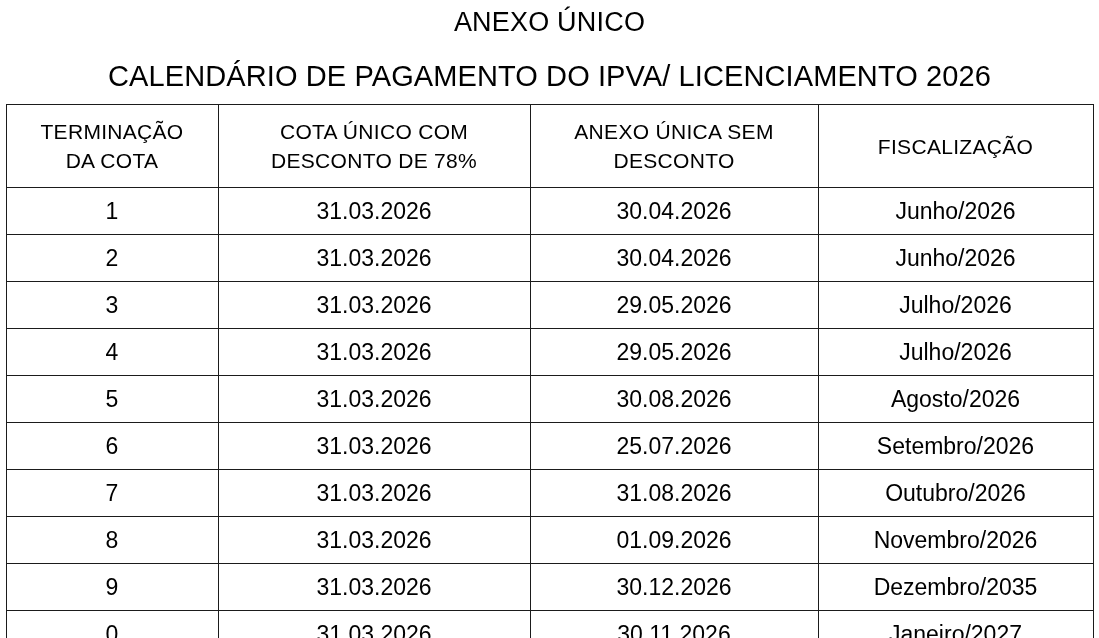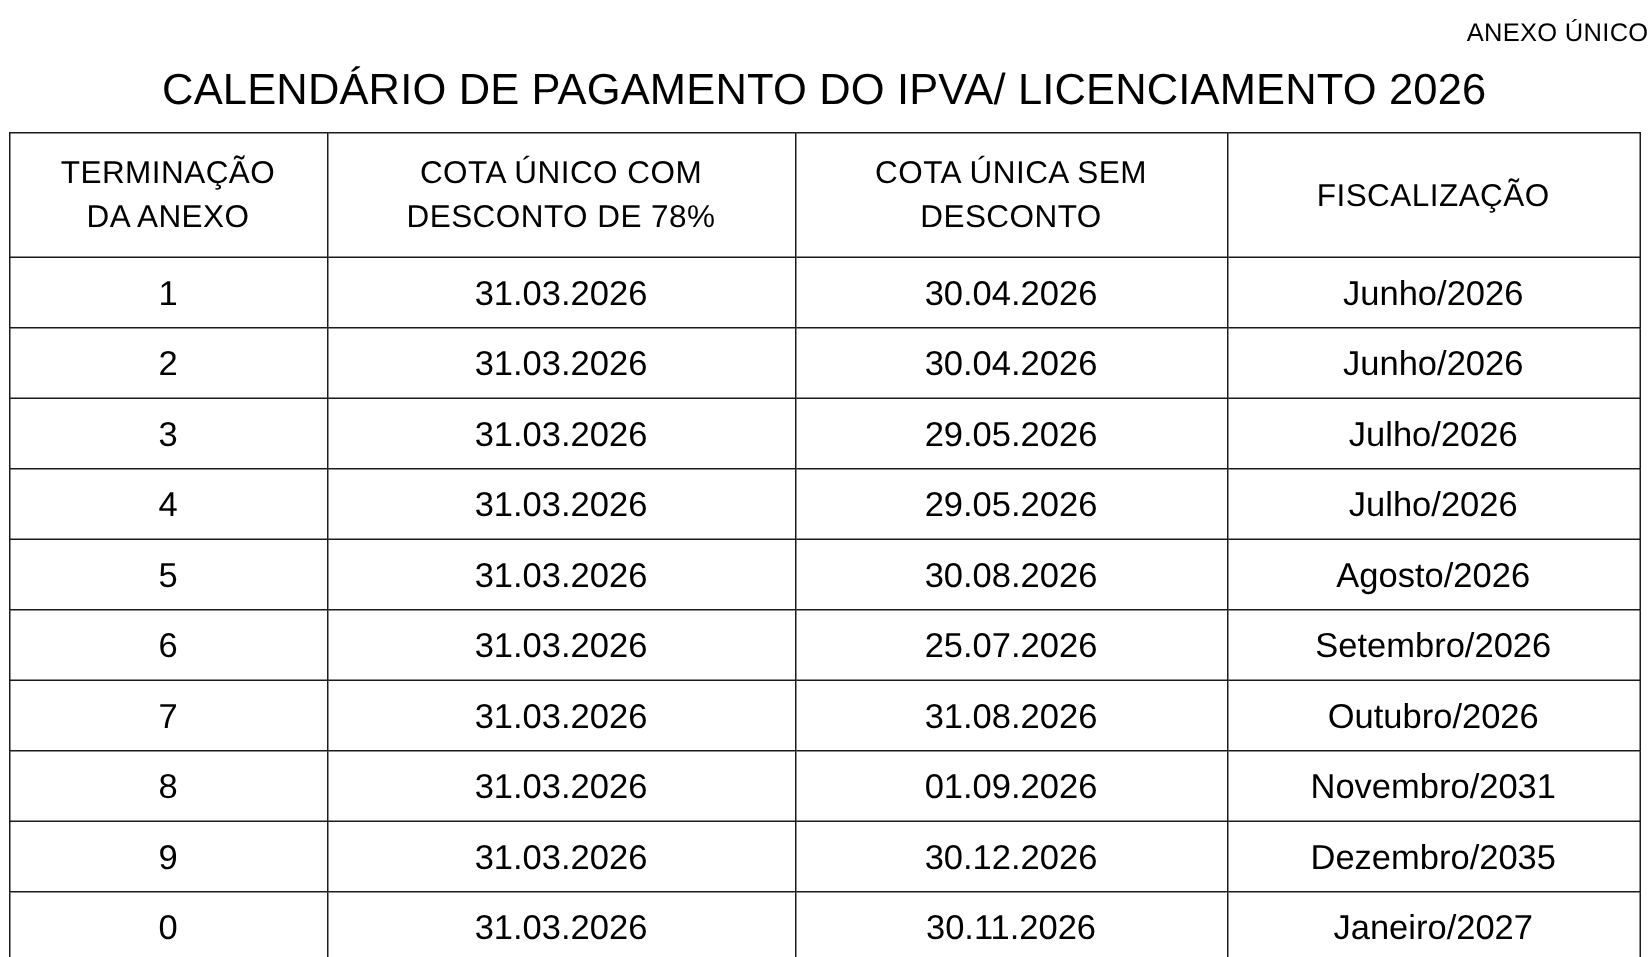--- a/index.html
+++ b/index.html
@@ -18,30 +18,29 @@
     width: 1099px;
     height: 638px;
     position: relative;
     box-sizing: border-box;
   }
   .title-block {
     text-align: center;
     padding-top: 4px;
   }
   .title-main {
-    font-size: 17px;
+    font-size: 27px;
     letter-spacing: 0.2px;
     line-height: 36px;
-    text-align: right;
   }
   .title-sub {
     font-size: 29px;
     letter-spacing: 0.1px;
     line-height: 40px;
-    margin-top: 0;
+    margin-top: 16px;
   }
   table.cal {
     border-collapse: collapse;
     width: 1087px;
     margin: 8px auto 0 auto;
     table-layout: fixed;
   }
   table.cal th,
   table.cal td {
     border: 1px solid #1b1b1b;
@@ -82,28 +81,28 @@
     <colgroup>
       <col class="col-term">
       <col class="col-com">
       <col class="col-sem">
       <col class="col-fisc">
     </colgroup>
     <thead>
       <tr>
         <th class="hdr-two-line">
           <span>TERMINAÇÃO</span>
-          <span>DA ANEXO</span>
+          <span>DA COTA</span>
         </th>
         <th class="hdr-two-line">
           <span>COTA ÚNICO COM</span>
           <span>DESCONTO DE 78%</span>
         </th>
         <th class="hdr-two-line">
-          <span>COTA ÚNICA SEM</span>
+          <span>ANEXO ÚNICA SEM</span>
           <span>DESCONTO</span>
         </th>
         <th>FISCALIZAÇÃO</th>
       </tr>
     </thead>
     <tbody>
       <tr>
         <td>1</td>
         <td>31.03.2026</td>
         <td>30.04.2026</td>
@@ -142,21 +141,21 @@
       <tr>
         <td>7</td>
         <td>31.03.2026</td>
         <td>31.08.2026</td>
         <td>Outubro/2026</td>
       </tr>
       <tr>
         <td>8</td>
         <td>31.03.2026</td>
         <td>01.09.2026</td>
-        <td>Novembro/2031</td>
+        <td>Novembro/2026</td>
       </tr>
       <tr>
         <td>9</td>
         <td>31.03.2026</td>
         <td>30.12.2026</td>
         <td>Dezembro/2035</td>
       </tr>
       <tr>
         <td>0</td>
         <td>31.03.2026</td>

